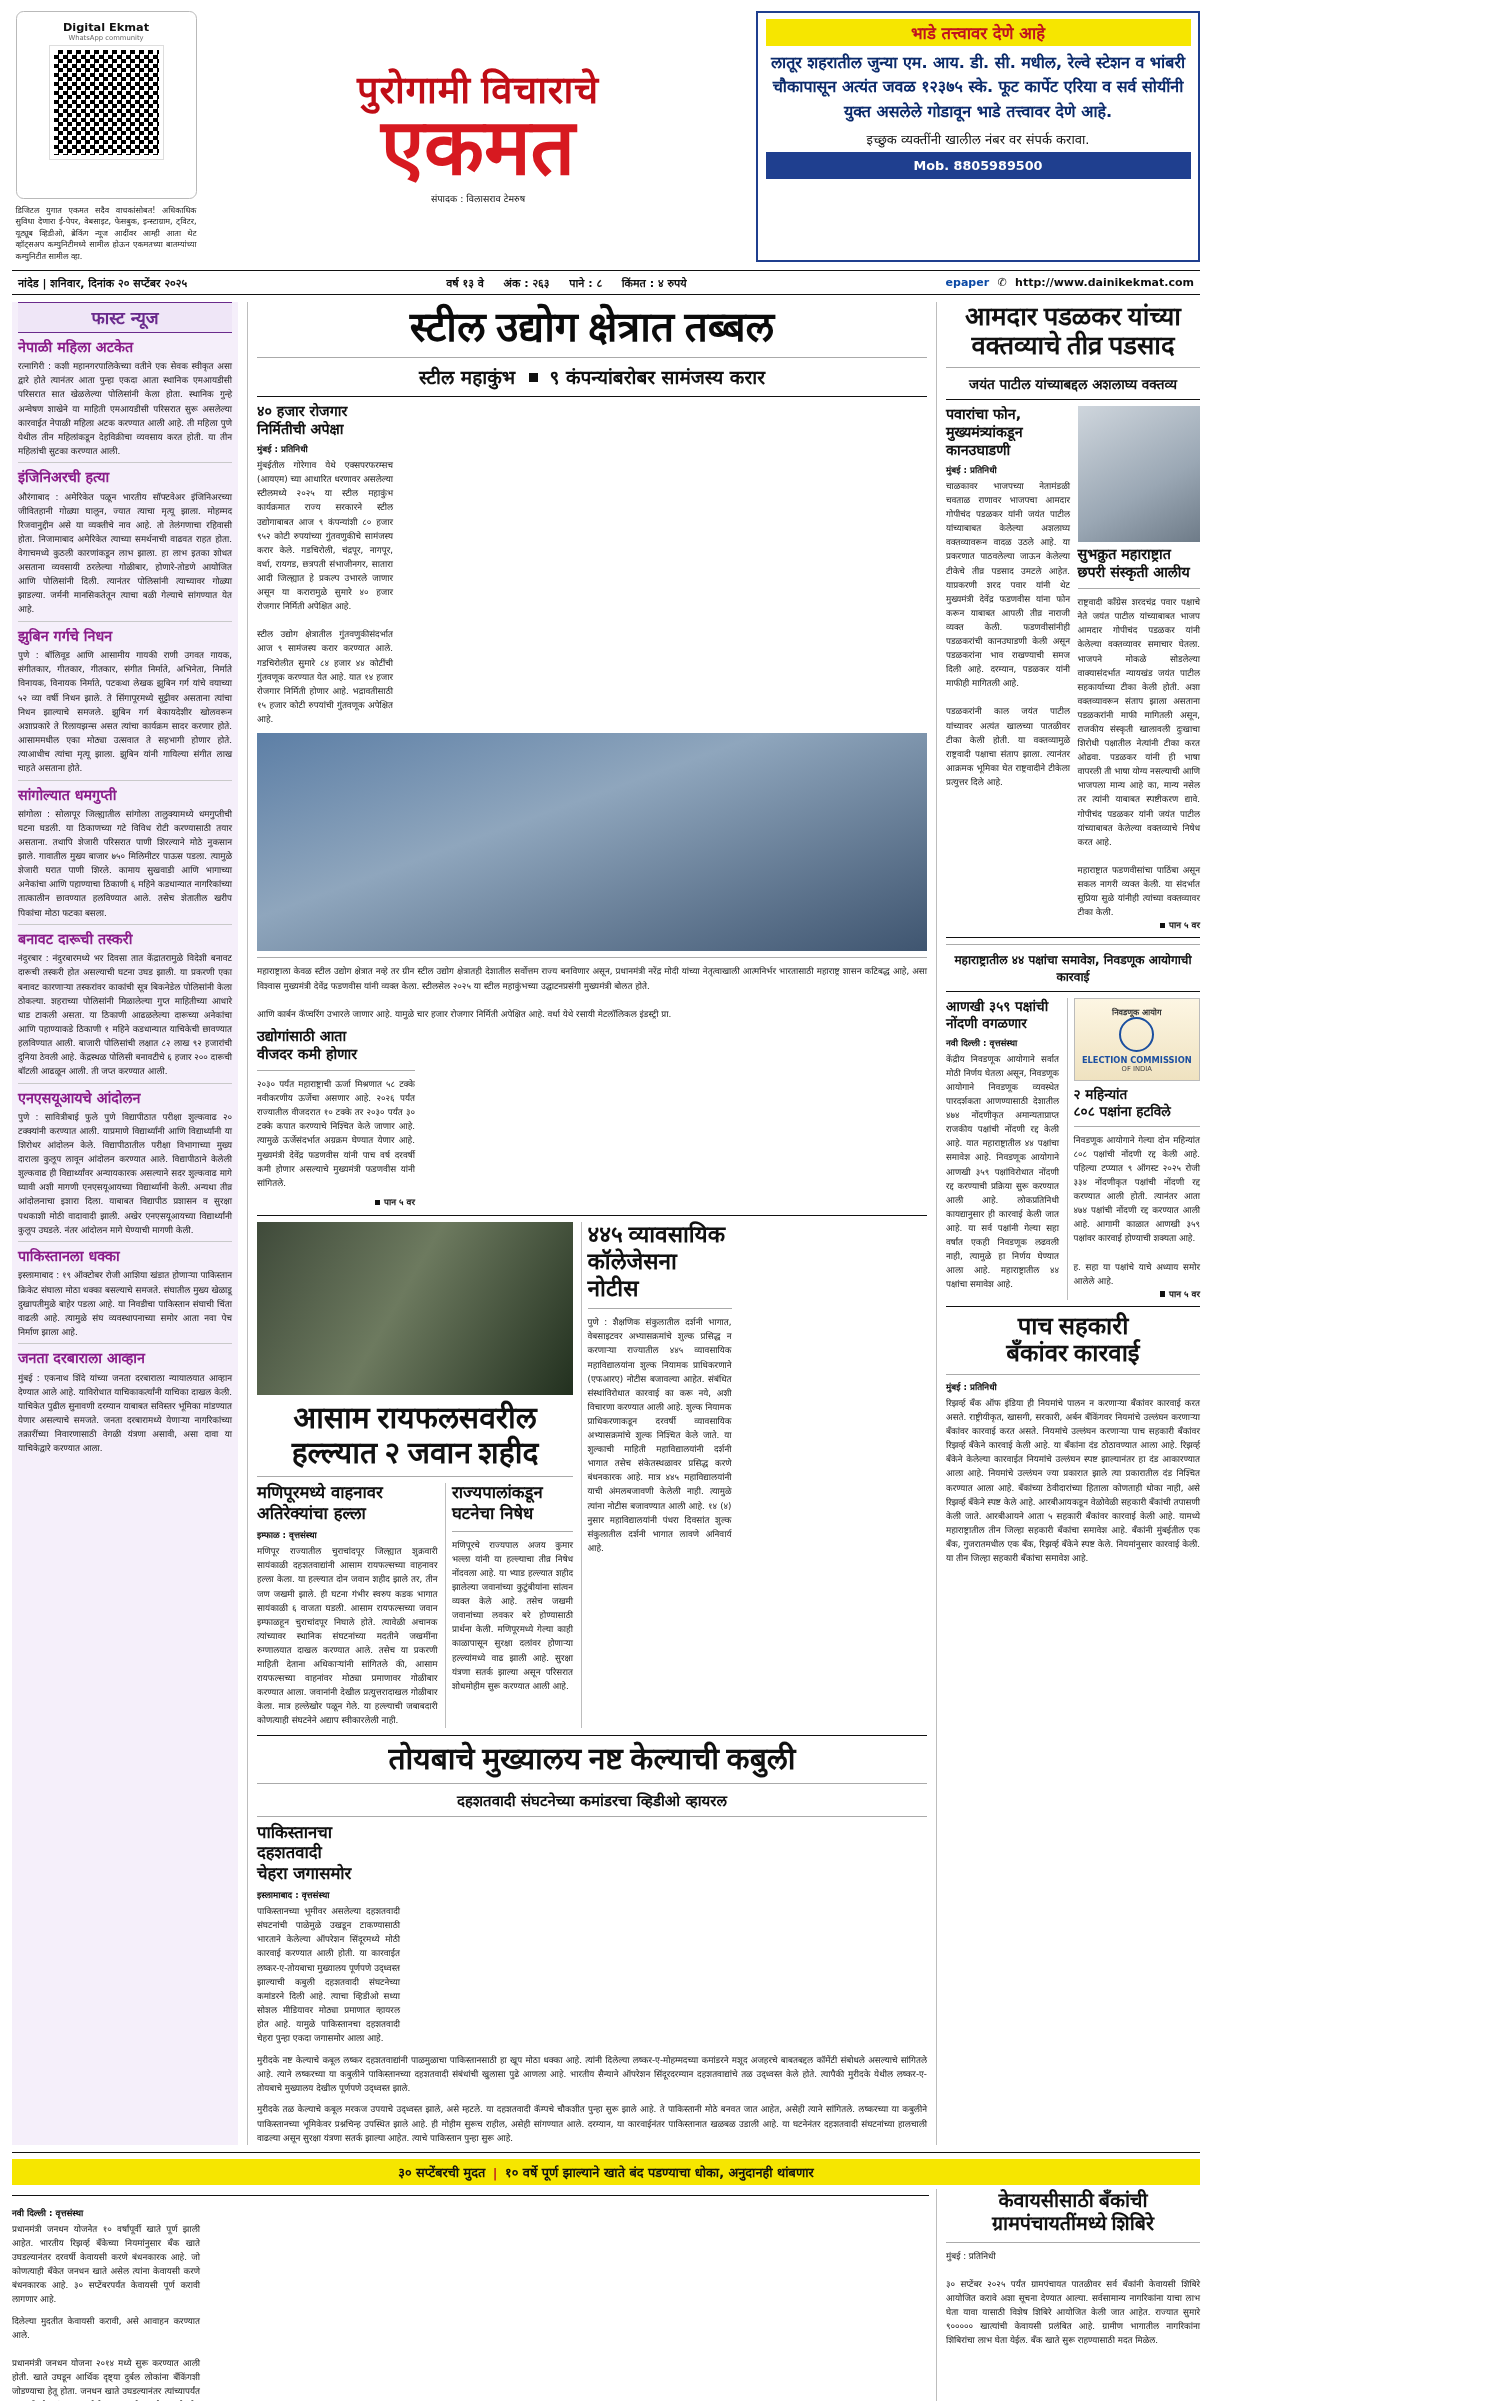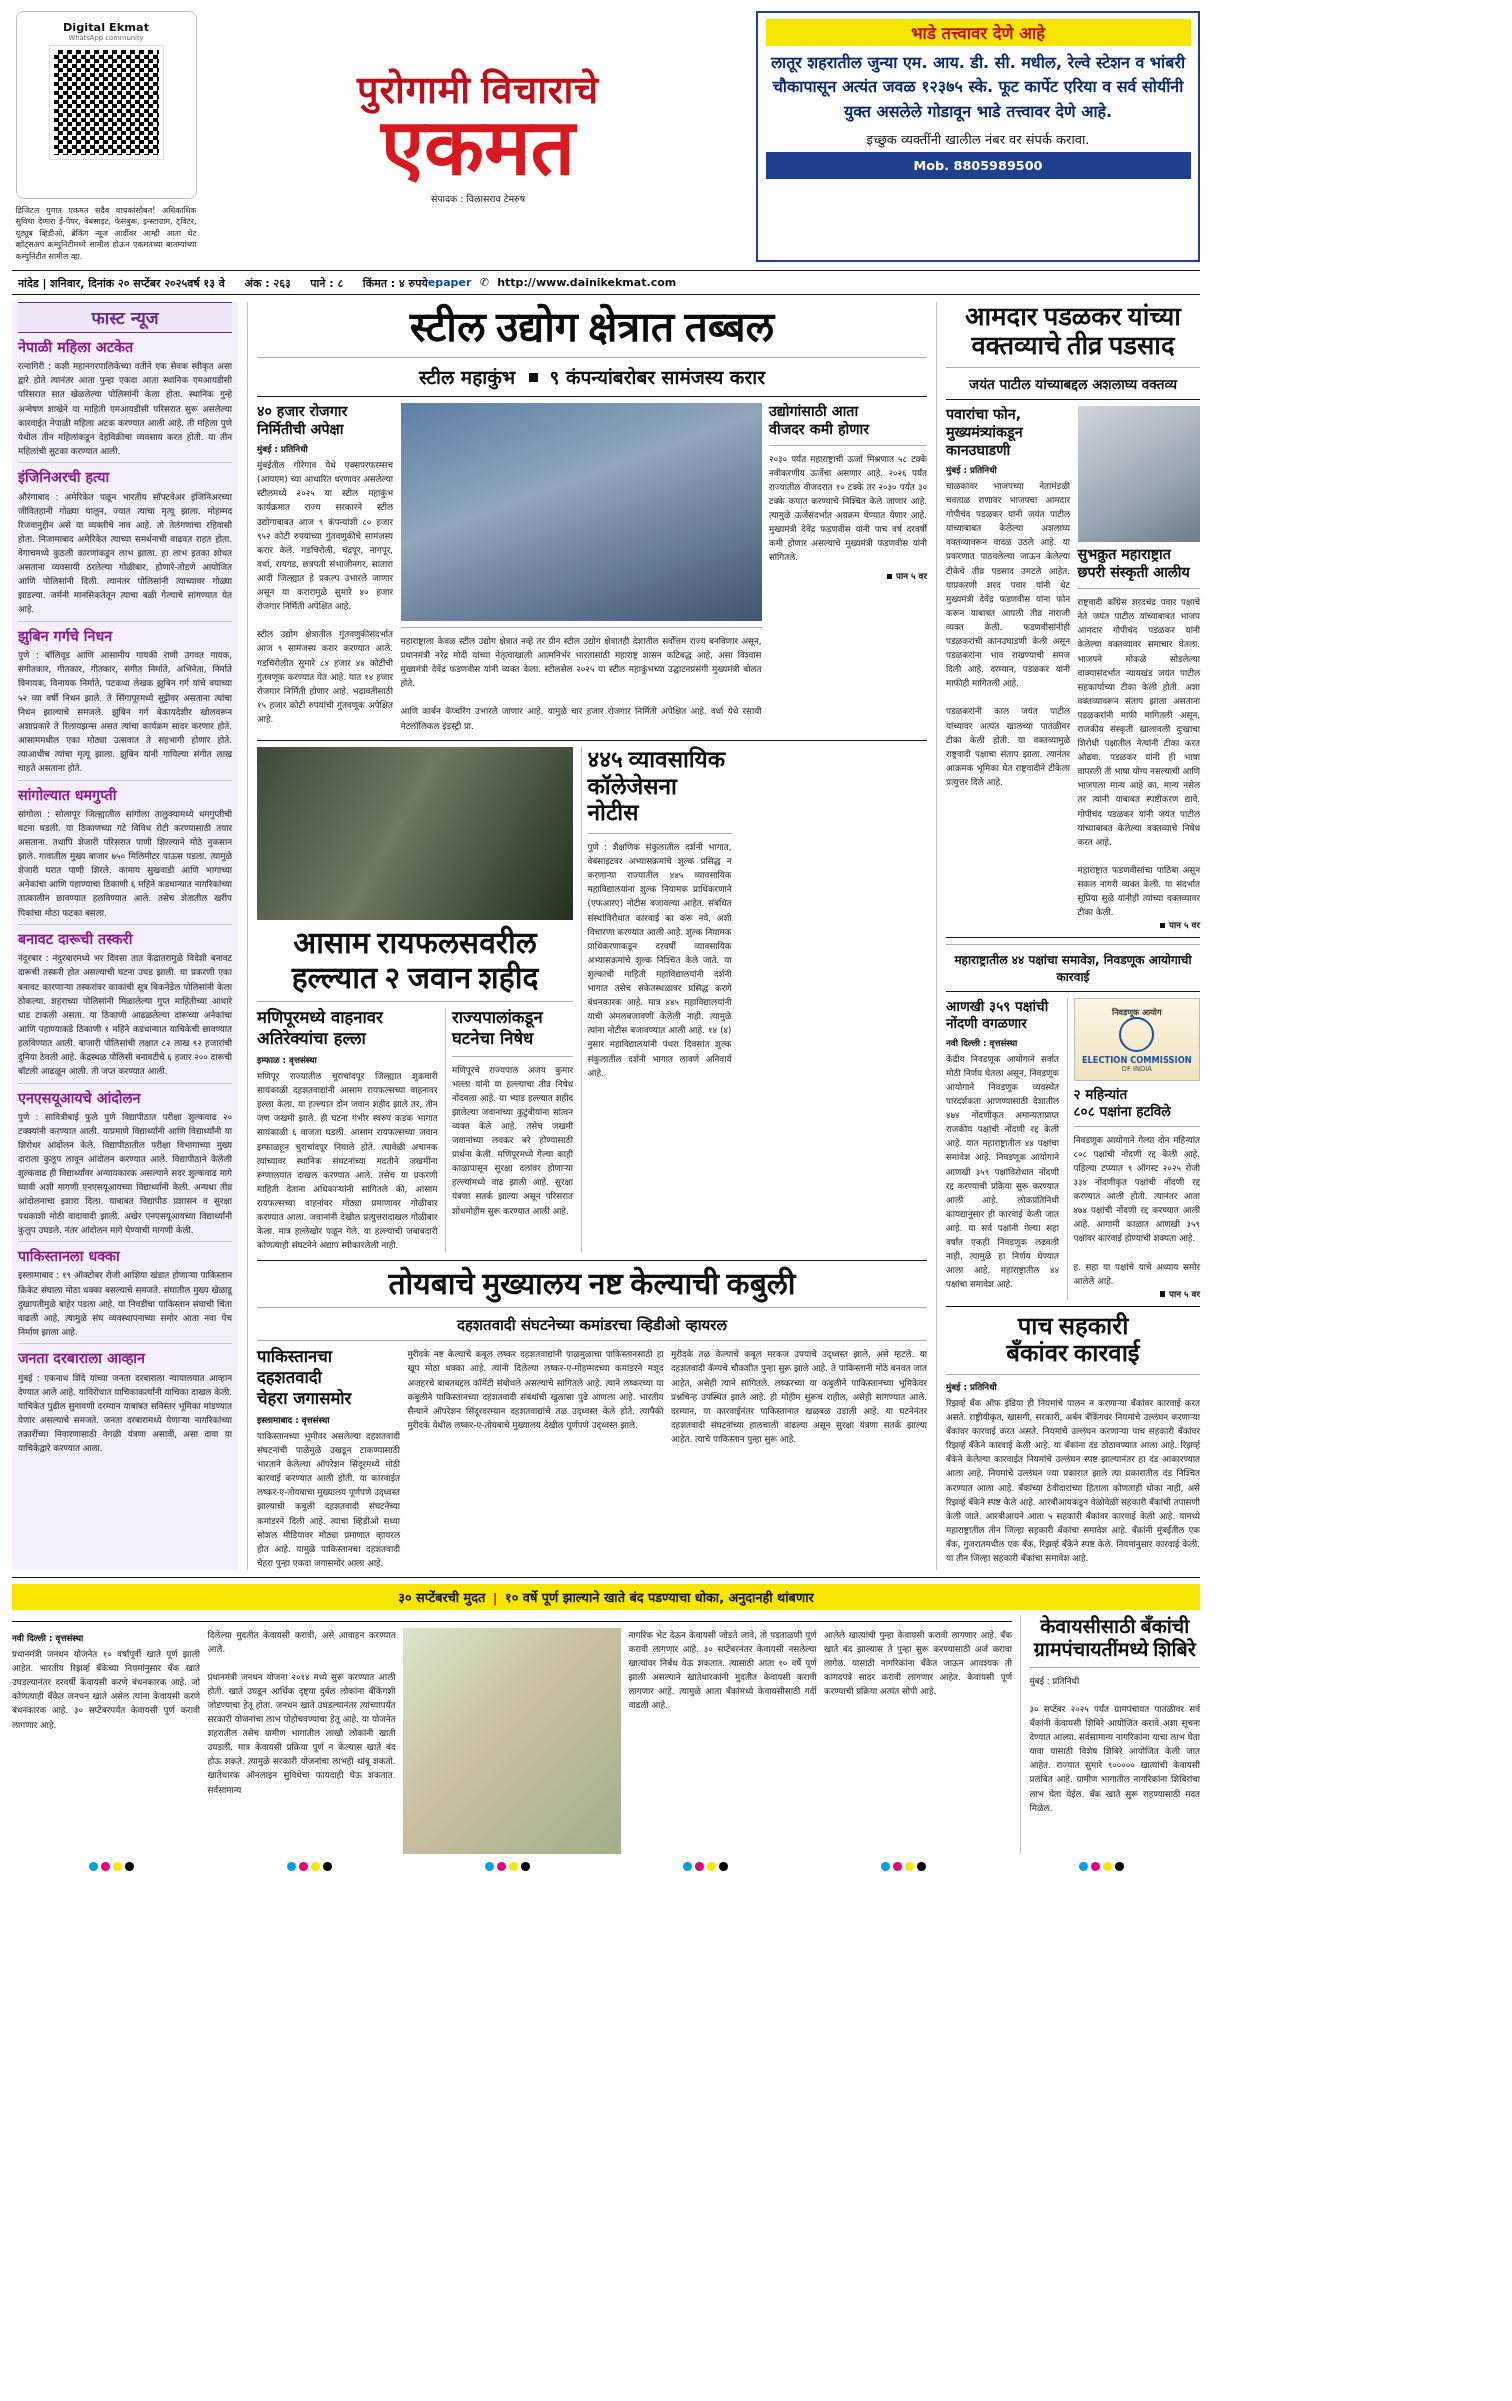--- a/index.html
+++ b/index.html
@@ -28,21 +28,21 @@
   .title-main { font-family:"Liberation Serif", serif; font-size:78px; font-weight:bold; color:#d71920; line-height:1.02; margin-top:-1.5px; }
   .title-editor { font-size:9.4px; color:#111; margin-top:4.5px; }
 
   .ad-box { width:444px; border:2.3px solid #1f3f8f; background:#fff; padding:6px 7.5px; text-align:center; }
   .ad-head { background:#f6e600; color:#c1121f; font-weight:bold; font-size:16.6px; padding:2.3px 0; }
   .ad-body { font-size:16px; line-height:1.55; color:#0b2a6b; font-weight:bold; margin-top:4.5px; }
   .ad-foot { font-size:13px; margin-top:5.3px; color:#111; }
   .ad-mob { background:#1f3f8f; color:#fff; font-weight:bold; font-size:12.8px; margin-top:3.8px; padding:6px 0; }
 
   
-  .strip { margin-top:7.5px; border-top:1.5px solid #111; border-bottom:1.5px solid #111; display:flex; align-items:center; justify-content:flex-start; padding:3.8px 6px; font-size:11px; font-weight:bold; }
+  .strip { margin-top:7.5px; border-top:1.5px solid #111; border-bottom:1.5px solid #111; display:flex; align-items:center; justify-content:space-between; padding:3.8px 6px; font-size:11px; font-weight:bold; }
   .strip .mid { display:flex; gap:19.6px; }
   .strip .epaper { color:#0b49a5; font-weight:bold; }
 
   
   .grid { display:flex; gap:9px; margin-top:7.5px; }
   .col-left { width:226px; }
   .col-mid { flex:1; }
   .col-right { width:264px; }
 
   .vline { border-left:0.8px solid #bdbdbd; }
@@ -69,21 +69,21 @@
   .photo.ph2 { background:linear-gradient(120deg,#3f4a3a 0%,#6d7a5f 45%,#22301f 100%); }
   .photo.ph5 { background:linear-gradient(150deg,#cfd6dd 0%,#9aa7b4 60%,#6e7b88 100%); }
   .cap { font-size:12px; font-weight:bold; text-align:center; margin-top:4.5px; line-height:1.3; }
 
   .hd2 { font-family:"Liberation Serif", serif; font-size:30px; font-weight:bold; line-height:1.15; text-align:center; }
   .hd3 { font-family:"Liberation Serif", serif; font-size:22.6px; font-weight:bold; line-height:1.18; }
   .hd4 { font-size:16.6px; font-weight:bold; line-height:1.25; }
   .subhd-center { text-align:center; font-size:15px; font-weight:bold; margin-top:4.5px; }
 
   .two-col { display:flex; gap:7.5px; }
-  .three-col { display:flex; gap:7.5px; }
+  .three-col { display:flex; gap:7.5px;flex-direction:column; }
 
   .jumpnote { text-align:right; font-size:8.7px; font-weight:bold; }
   .jumpnote .sq { display:inline-block; width:5.3px;height:5.3px;background:#111;margin-right:3.8px; }
 
   
   .bottom-wrap { margin-top:7.5px; border-top:1.5px solid #111; padding-top:6px; }
   .jd-strip { background:#f6e600; display:flex; align-items:center; justify-content:center; gap:7.5px; font-weight:bold; font-size:12.8px; padding:3.8px 0; }
   .jd-strip .pipe { color:#c1121f; }
   .jd-hd { font-family:"Liberation Serif", serif; text-align:center; font-size:35px; font-weight:bold; margin:7.5px 0 4.5px 0; }
 

